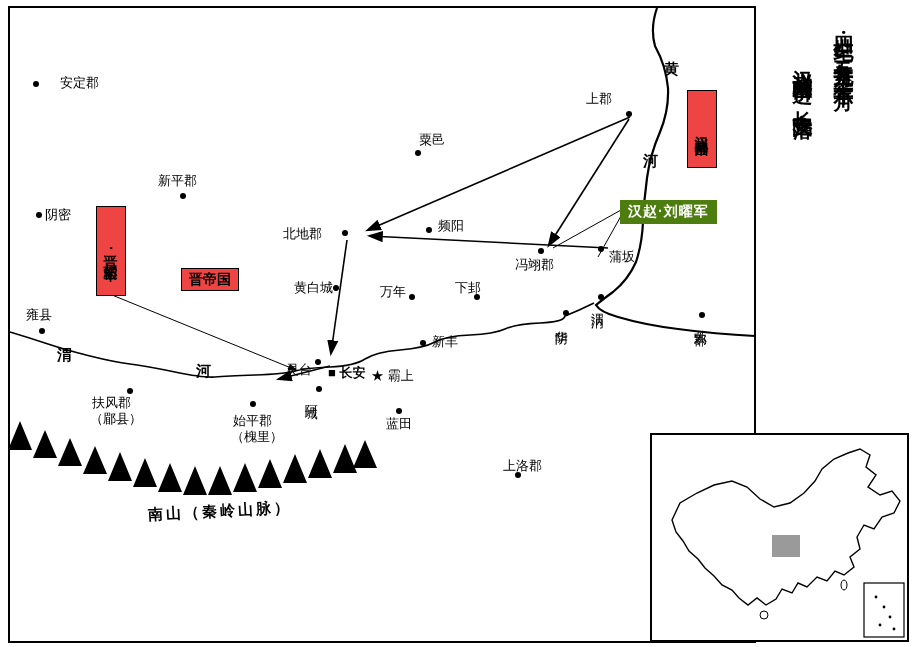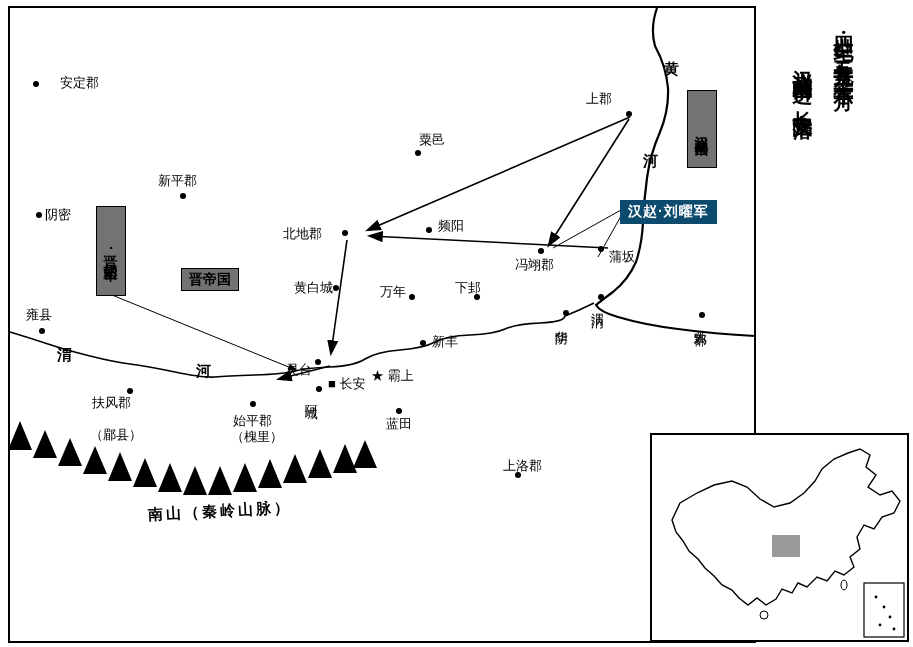--- a/index.html
+++ b/index.html
@@ -3,27 +3,27 @@
 <meta charset="utf-8">
 <style>
   html,body{margin:0;padding:0;background:#fff;}
   .page{position:relative;width:913px;height:647px;background:#fff;overflow:hidden;
         font-family:"Liberation Sans",sans-serif;color:#000;}
   .map-frame{position:absolute;left:8px;top:6px;width:748px;height:637px;
              border:2px solid #000;box-sizing:border-box;background:#fff;}
   svg.geo{position:absolute;left:0;top:0;width:913px;height:647px;pointer-events:none;}
   .lbl{position:absolute;font-size:13px;white-space:nowrap;line-height:1.05;}
   .vert{writing-mode:vertical-rl;letter-spacing:2px;}
-  .bold{font-weight:normal;margin-top:11px;}
+  .bold{font-weight:bold;}
   .dot{position:absolute;width:6px;height:6px;background:#000;border-radius:50%;
        transform:translate(-50%,-50%);}
   .legend{position:absolute;left:18px;top:12px;font-size:14px;font-weight:bold;letter-spacing:1px;}
-  .boxed{position:absolute;border:1.5px solid #000;background:#737373;font-weight:bold;
+  .boxed{position:absolute;border:1.5px solid #000;background:#ef4444;font-weight:bold;
          font-size:14px;padding:2px 5px;box-sizing:border-box;text-align:center;}
-  .blackbox{position:absolute;background:#0c4a6e;color:#fff;font-weight:bold;font-size:14px;
+  .blackbox{position:absolute;background:#4d7c0f;color:#fff;font-weight:bold;font-size:14px;
             padding:3px 8px;letter-spacing:1px;}
   .river-char{position:absolute;font-size:15px;font-weight:bold;}
   .mountain-label{position:absolute;left:148px;top:502px;font-size:15px;font-weight:bold;
                   letter-spacing:3px;transform:rotate(-3deg);}
   .title-block{position:absolute;left:762px;top:20px;width:96px;height:424px;
                writing-mode:vertical-rl;font-family:"Liberation Serif",serif;
                font-weight:bold;font-size:20px;letter-spacing:3px;}
   .title-col{margin-left:14px;}
   .title-col.second{padding-top:34px;}
   .inset{position:absolute;left:650px;top:433px;width:259px;height:209px;
@@ -91,21 +91,21 @@
   <i class="dot" style="left:601px;top:297px"></i>
   <i class="dot" style="left:566px;top:313px"></i>
   <i class="dot" style="left:702px;top:315px"></i>
   <i class="dot" style="left:518px;top:475px"></i>
 
   <div class="lbl" style="left:60px;top:76px">安定郡</div>
   <div class="lbl" style="left:158px;top:174px">新平郡</div>
   <div class="lbl" style="left:45px;top:208px">阴密</div>
   <div class="lbl" style="left:26px;top:308px">雍县</div>
   <div class="lbl" style="left:92px;top:396px">扶风郡</div>
-  <div class="lbl" style="left:90px;top:428px">（郿县）</div>
+  <div class="lbl" style="left:90px;top:412px">（郿县）</div>
   <div class="lbl" style="left:233px;top:414px">始平郡</div>
   <div class="lbl" style="left:231px;top:430px">（槐里）</div>
   <div class="lbl" style="left:286px;top:363px">灵台</div>
   <div class="lbl" style="left:294px;top:281px">黄白城</div>
   <div class="lbl" style="left:283px;top:227px">北地郡</div>
   <div class="lbl" style="left:438px;top:219px">频阳</div>
   <div class="lbl" style="left:419px;top:133px">粟邑</div>
   <div class="lbl" style="left:586px;top:92px">上郡</div>
   <div class="lbl" style="left:380px;top:285px">万年</div>
   <div class="lbl" style="left:455px;top:281px">下邽</div>

